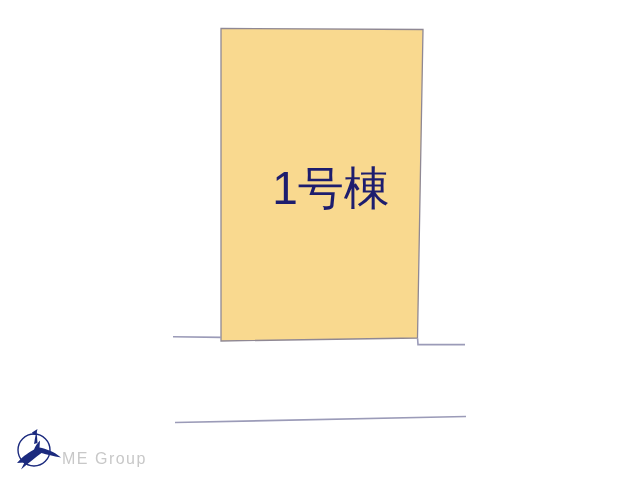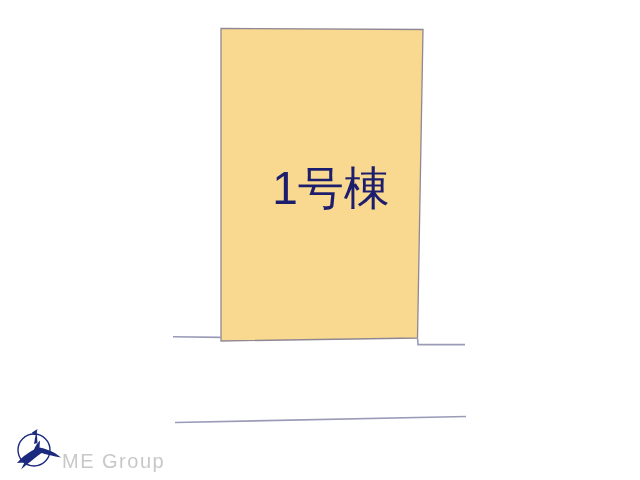--- a/index.html
+++ b/index.html
@@ -64,21 +64,21 @@
   }
   .logo-fill {
     fill: var(--logo-navy, #1b2a7e);
     stroke: none;
   }
   .logo-company {
     position: absolute;
     left: 62px;
     top: 450px;
     color: var(--logo-text, #c8c8c8);
-    font-size: 20px;
+    font-size: 16px;
     letter-spacing: 1.5px;
     font-weight: 400;
     white-space: nowrap;
   }
 </style>
 </head>
 <body>
 
 <div class="stage">
 

